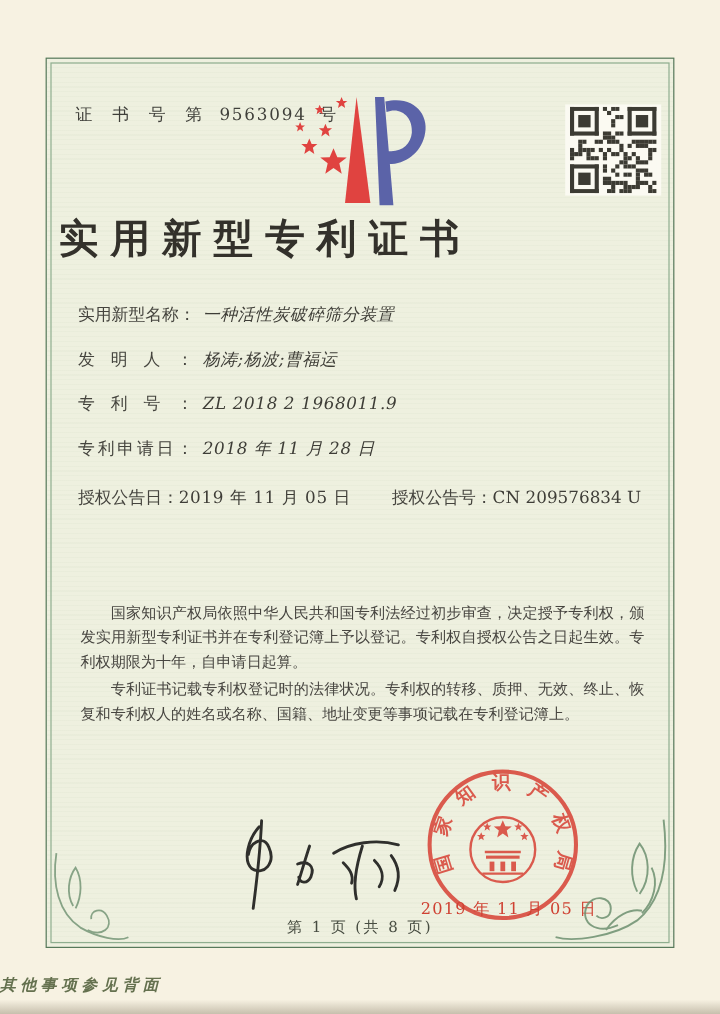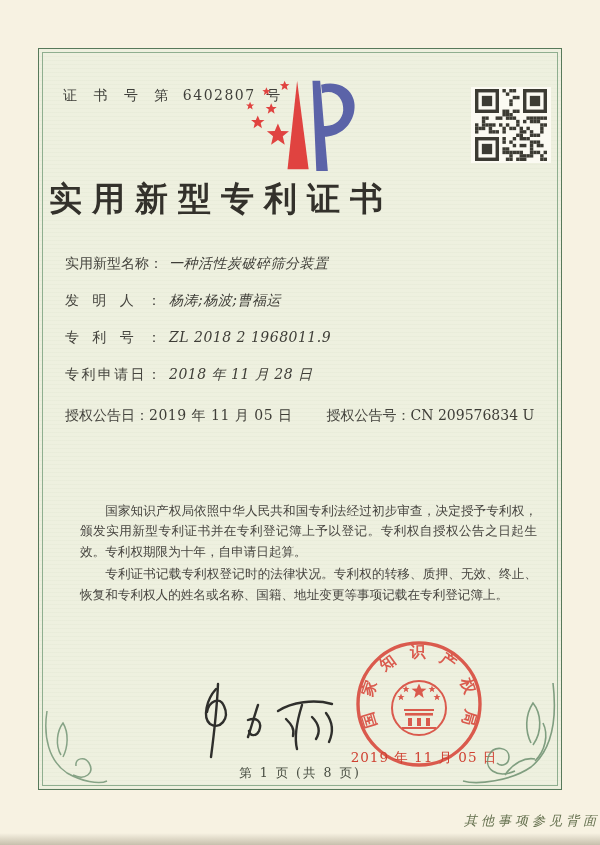--- a/index.html
+++ b/index.html
@@ -45,53 +45,53 @@
     display:inline-block;width:96px;
     text-align:justify;text-align-last:justify;
     margin-right:8px;color:#45443e;
   }
   .fvalue{letter-spacing:.5px;font-style:italic;}
   .grant{margin-top:20px;white-space:nowrap;line-height:21px;}
   .grant .glabel{color:#45443e;}
   .grant .gval{margin-right:34px;letter-spacing:.5px;}
   .paras{position:absolute;left:28px;right:24px;top:452px;}
   .paras p{
-    margin:0 0 2px 13px;font-size:12.6px;line-height:1.62;color:#474540;
+    margin:0 0 2px 0;font-size:12.6px;line-height:1.62;color:#474540;
     text-align:justify;text-indent:2em;
   }
   .officer{position:absolute;left:30px;top:645px;font-size:15px;
     letter-spacing:3px;color:#33322d;line-height:31px;}
   .signature{position:absolute;left:135px;top:630px;}
   .seal{position:absolute;left:305px;top:583px;opacity:.88;}
   .seal-date{
     position:absolute;left:300px;top:700px;width:170px;text-align:center;
     font-size:13.5px;color:#cf4132;letter-spacing:1px;white-space:nowrap;
   }
   .page-no{
     position:absolute;left:0;right:0;bottom:7px;text-align:center;
     font-size:12.5px;letter-spacing:2px;color:#474c41;
   }
   .flourish{position:absolute;bottom:2px;}
   .flourish.right{right:2px;}
   .flourish.left{left:2px;transform:scaleX(-1);}
   .back-note{
-    position:absolute;left:0;right:0;top:812px;text-align:right;
-    font-size:13px;letter-spacing:4px;color:#65714f;font-style:italic;
+    position:absolute;left:0;right:0;top:812px;text-align:left;
+    font-size:13px;letter-spacing:4px;color:#65714f;font-style:italic;font-weight:bold;
   }
 </style>
 </head>
 <body>
 
 <div class="page">
   <div class="frame">
     <div class="frame-inner"></div>
 
     <div class="cert-no">
       <span class="lbl">证 书 号 第</span>
-      <span class="num">6402807</span>
+      <span class="num">9563094</span>
       <span class="suf">号</span>
     </div>
 
     <svg class="logo" width="128" height="96" viewBox="0 0 130 100">
       <defs>
         <path id="star" d="M0,-5 L1.45,-1.6 5,-1.55 2.2,0.7 3.1,4.6 0,2.4 -3.1,4.6 -2.2,0.7 -5,-1.55 -1.45,-1.6 Z"></path>
       </defs>
       <g>
         <use href="#star" fill="#e04340" transform="translate(42,60) scale(2.3)"></use>
         <use href="#star" fill="#e04340" transform="translate(21,47) scale(1.4)"></use>

